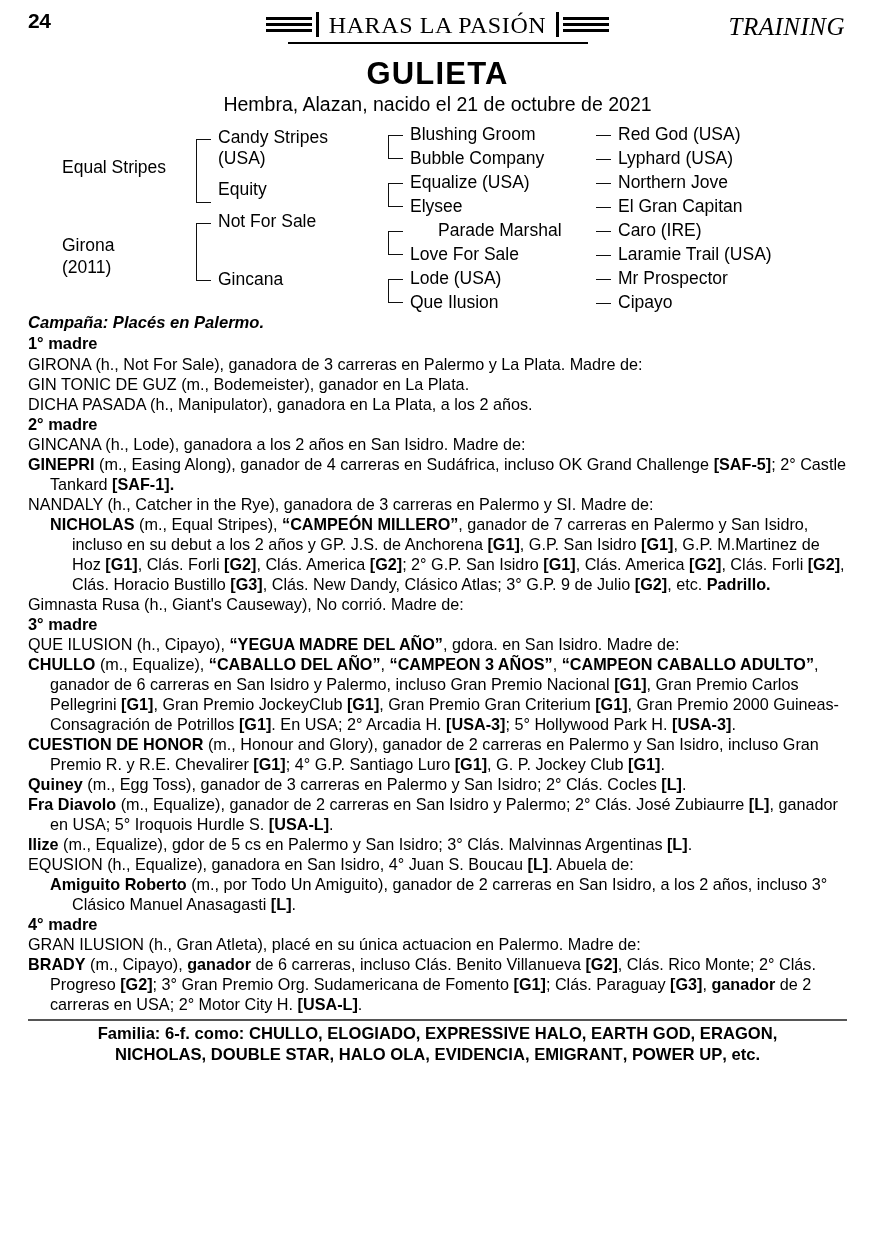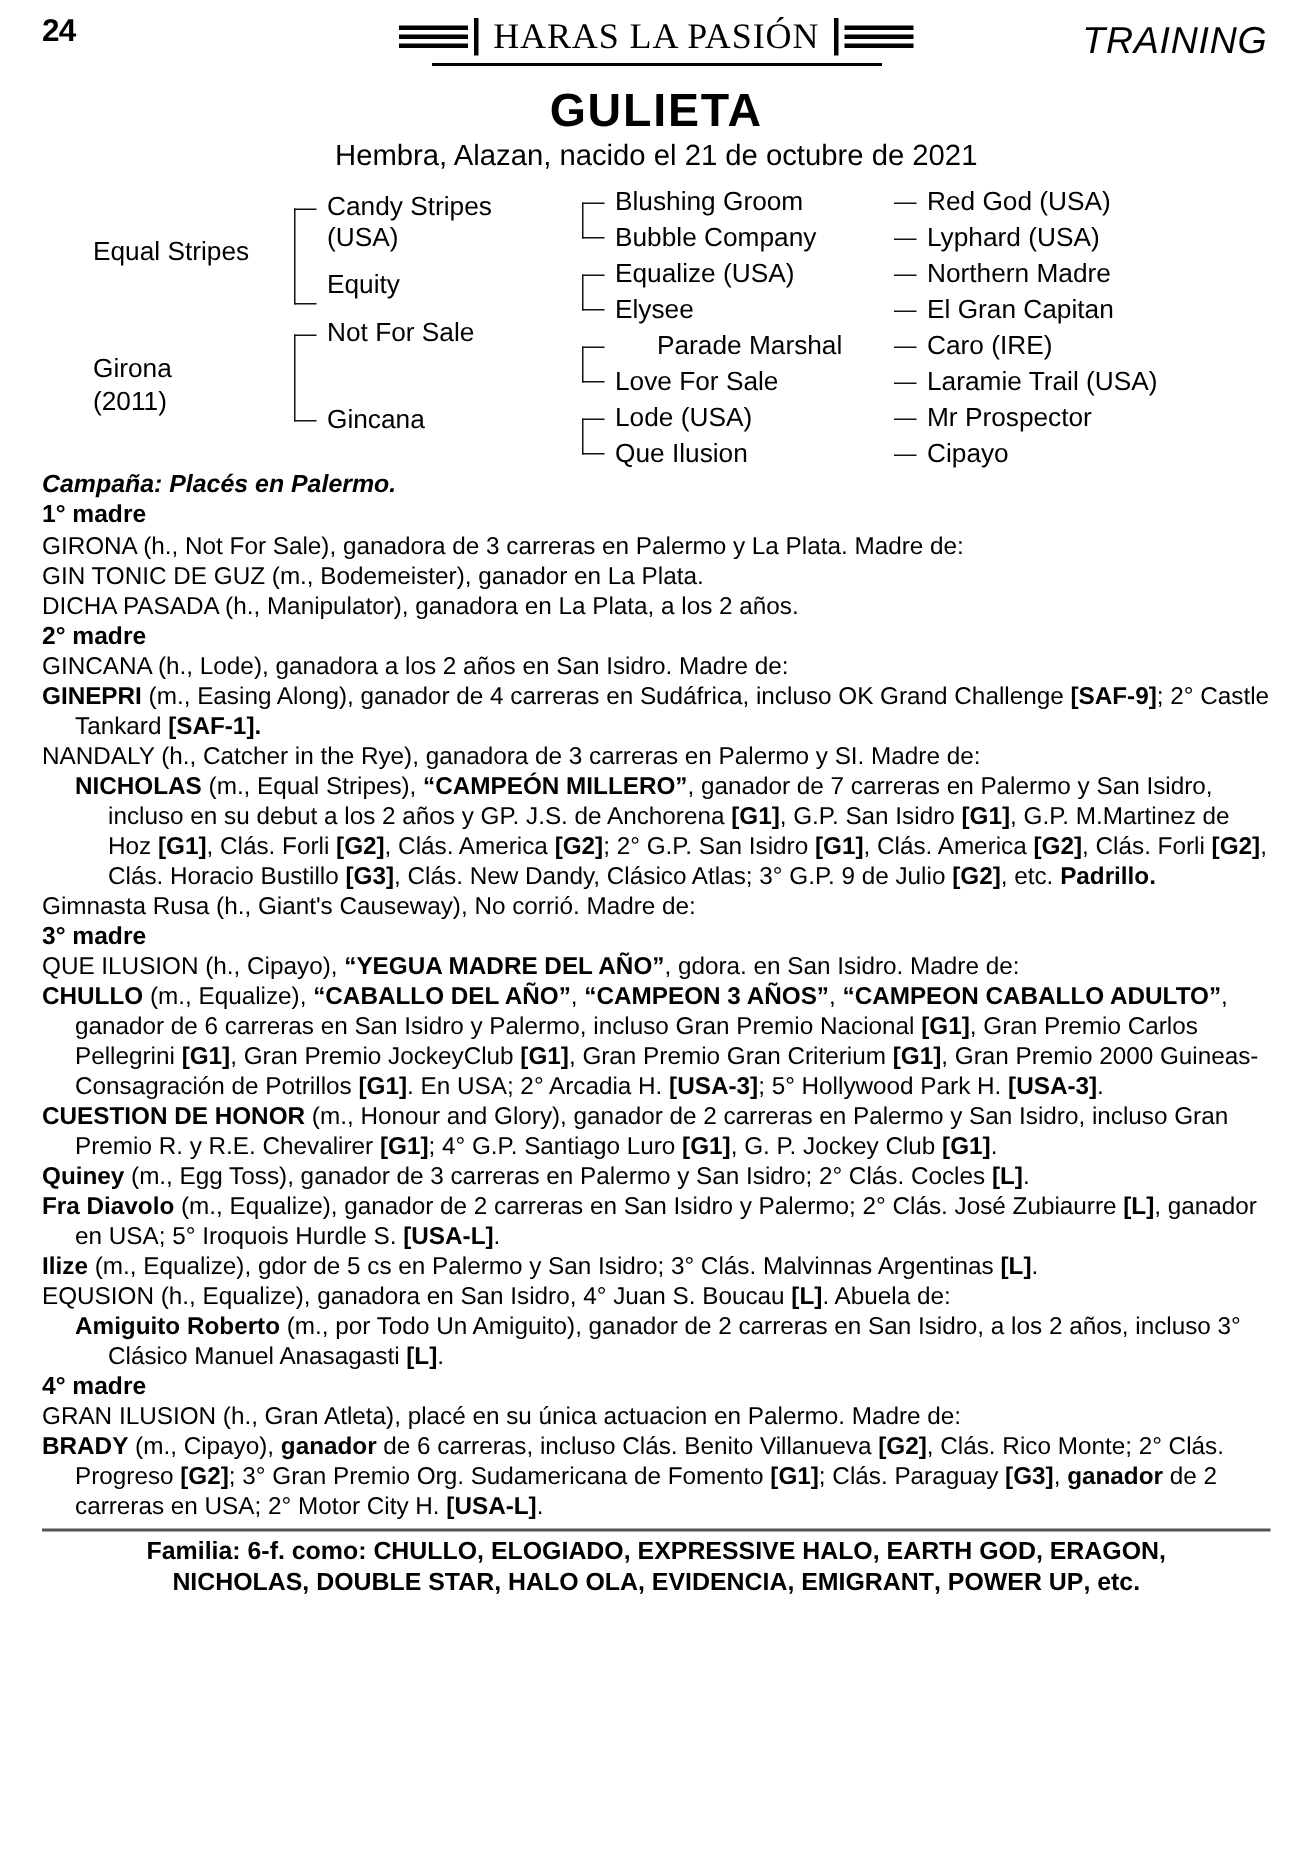--- a/index.html
+++ b/index.html
@@ -68,20 +68,21 @@
     width: 300px;
     margin-top: 5px;
   }
   .training {
     position: absolute;
     right: 30px;
     top: 13px;
     font-size: 25px;
     font-style: italic;
     letter-spacing: 0.5px;
+    font-family: Liberation Serif, serif;
   }
 
   
   .horse-name {
     text-align: center;
     font-size: 31px;
     font-weight: bold;
     letter-spacing: 1.2px;
     margin-top: 6px;
     line-height: 1.05;
@@ -227,21 +228,21 @@
     <div class="cell" style="top:143px; left:22px;">Lode (USA)</div>
     <div class="cell" style="top:167px; left:22px;">Que Ilusion</div>
   </div>
 
   <div class="ped-col col4">
     <div class="dash" style="top:10px; left:0px;"></div>
     <div class="cell" style="top:-1px; left:22px;">Red God (USA)</div>
     <div class="dash" style="top:34px; left:0px;"></div>
     <div class="cell" style="top:23px; left:22px;">Lyphard (USA)</div>
     <div class="dash" style="top:58px; left:0px;"></div>
-    <div class="cell" style="top:47px; left:22px;">Northern Madre</div>
+    <div class="cell" style="top:47px; left:22px;">Northern Jove</div>
     <div class="dash" style="top:82px; left:0px;"></div>
     <div class="cell" style="top:71px; left:22px;">El Gran Capitan</div>
 
     <div class="dash" style="top:106px; left:0px;"></div>
     <div class="cell" style="top:95px; left:22px;">Caro (IRE)</div>
     <div class="dash" style="top:130px; left:0px;"></div>
     <div class="cell" style="top:119px; left:22px;">Laramie Trail (USA)</div>
     <div class="dash" style="top:154px; left:0px;"></div>
     <div class="cell" style="top:143px; left:22px;">Mr Prospector</div>
     <div class="dash" style="top:178px; left:0px;"></div>
@@ -251,21 +252,21 @@
 
 <div class="body-text">
   <p class="ln campana">Campaña: Placés en Palermo.</p>
   <div id="dams-container">
       <p class="ln madre-head">1° madre</p>
       <p class="ln ind-hang-0">GIRONA (h., Not For Sale), ganadora de 3 carreras en Palermo y La Plata. Madre de:</p>
       <p class="ln ind-hang-1">GIN TONIC DE GUZ (m., Bodemeister), ganador en La Plata.</p>
       <p class="ln ind-hang-1">DICHA PASADA (h., Manipulator), ganadora en La Plata, a los 2 años.</p>
       <p class="ln madre-head">2° madre</p>
       <p class="ln ind-hang-0">GINCANA (h., Lode), ganadora a los 2 años en San Isidro. Madre de:</p>
-      <p class="ln ind-hang-1"><b>GINEPRI</b> (m., Easing Along), ganador de 4 carreras en Sudáfrica, incluso OK Grand Challenge <b>[SAF-9]</b>; 2° Castle Tankard <b>[SAF-1].</b></p>
+      <p class="ln ind-hang-1"><b>GINEPRI</b> (m., Easing Along), ganador de 4 carreras en Sudáfrica, incluso OK Grand Challenge <b>[SAF-5]</b>; 2° Castle Tankard <b>[SAF-1].</b></p>
       <p class="ln ind-hang-1">NANDALY (h., Catcher in the Rye), ganadora de 3 carreras en Palermo y SI. Madre de:</p>
       <p class="ln ind-hang-2"><b>NICHOLAS</b> (m., Equal Stripes), <b>“CAMPEÓN MILLERO”</b>, ganador de 7 carreras en Palermo y San Isidro, incluso en su debut a los 2 años y GP. J.S. de Anchorena <b>[G1]</b>, G.P. San Isidro <b>[G1]</b>, G.P. M.Martinez de Hoz <b>[G1]</b>, Clás. Forli <b>[G2]</b>, Clás. America <b>[G2]</b>; 2° G.P. San Isidro <b>[G1]</b>, Clás. America <b>[G2]</b>, Clás. Forli <b>[G2]</b>, Clás. Horacio Bustillo <b>[G3]</b>, Clás. New Dandy, Clásico Atlas; 3° G.P. 9 de Julio <b>[G2]</b>, etc. <b>Padrillo.</b></p>
       <p class="ln ind-hang-1">Gimnasta Rusa (h., Giant's Causeway), No corrió. Madre de:</p>
       <p class="ln madre-head">3° madre</p>
       <p class="ln ind-hang-0">QUE ILUSION (h., Cipayo), <b>“YEGUA MADRE DEL AÑO”</b>, gdora. en San Isidro. Madre de:</p>
       <p class="ln ind-hang-1"><b>CHULLO</b> (m., Equalize), <b>“CABALLO DEL AÑO”</b>, <b>“CAMPEON 3 AÑOS”</b>, <b>“CAMPEON CABALLO ADULTO”</b>, ganador de 6 carreras en San Isidro y Palermo, incluso Gran Premio Nacional <b>[G1]</b>, Gran Premio Carlos Pellegrini <b>[G1]</b>, Gran Premio JockeyClub <b>[G1]</b>, Gran Premio Gran Criterium <b>[G1]</b>, Gran Premio 2000 Guineas-Consagración de Potrillos <b>[G1]</b>. En USA; 2° Arcadia H. <b>[USA-3]</b>; 5° Hollywood Park H. <b>[USA-3]</b>.</p>
       <p class="ln ind-hang-1"><b>CUESTION DE HONOR</b> (m., Honour and Glory), ganador de 2 carreras en Palermo y San Isidro, incluso Gran Premio R. y R.E. Chevalirer <b>[G1]</b>; 4° G.P. Santiago Luro <b>[G1]</b>, G. P. Jockey Club <b>[G1]</b>.</p>
       <p class="ln ind-hang-1"><b>Quiney</b> (m., Egg Toss), ganador de 3 carreras en Palermo y San Isidro; 2° Clás. Cocles <b>[L]</b>.</p>
       <p class="ln ind-hang-1"><b>Fra Diavolo</b> (m., Equalize), ganador de 2 carreras en San Isidro y Palermo; 2° Clás. José Zubiaurre <b>[L]</b>, ganador en USA; 5° Iroquois Hurdle S. <b>[USA-L]</b>.</p>
       <p class="ln ind-hang-1"><b>Ilize</b> (m., Equalize), gdor de 5 cs en Palermo y San Isidro; 3° Clás. Malvinnas Argentinas <b>[L]</b>.</p>

